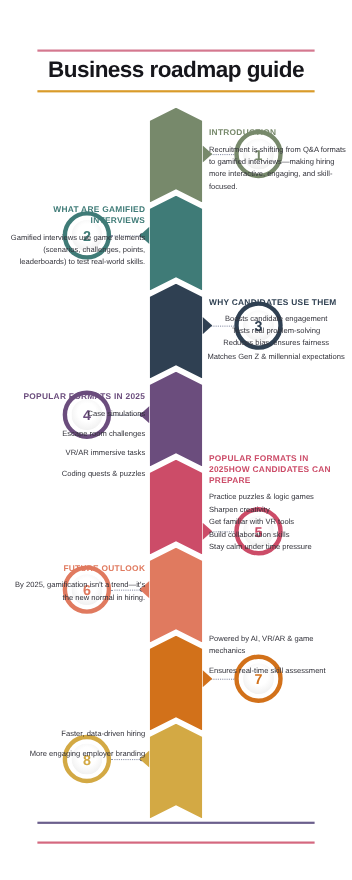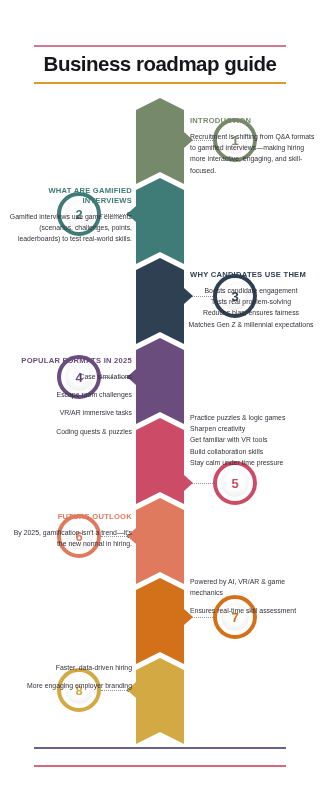--- a/index.html
+++ b/index.html
@@ -165,20 +165,21 @@
       </div>
       <div class="badge" style="top: 461px; left: 213px; color: rgb(204, 76, 104);">
         <span class="ring"></span>
         <span class="inner"></span>
         <span class="num">5</span>
       </div>
       <div class="conn" style="top: 483px; left: 186px; width: 27px;"></div>
       <div class="dot" style="top: 481px; left: 186px;"></div>
       <div class="marker right" style="top: 475px; left: 184px; background: rgb(204, 76, 104);"></div>
       <div class="block r" style="top: 412px;">
+        <h3 style="color: rgb(204, 76, 104);">POPULAR FORMATS IN 2025HOW CANDIDATES CAN PREPARE</h3>
         <ul>
           <li>Practice puzzles &amp; logic games</li>
           <li>Sharpen creativity</li>
           <li>Get familiar with VR tools</li>
           <li>Build collaboration skills</li>
           <li>Stay calm under time pressure</li>
         </ul>
       </div>
       <div class="badge" style="top: 514px; left: 57px; color: rgb(224, 122, 95);">
         <span class="ring"></span>

